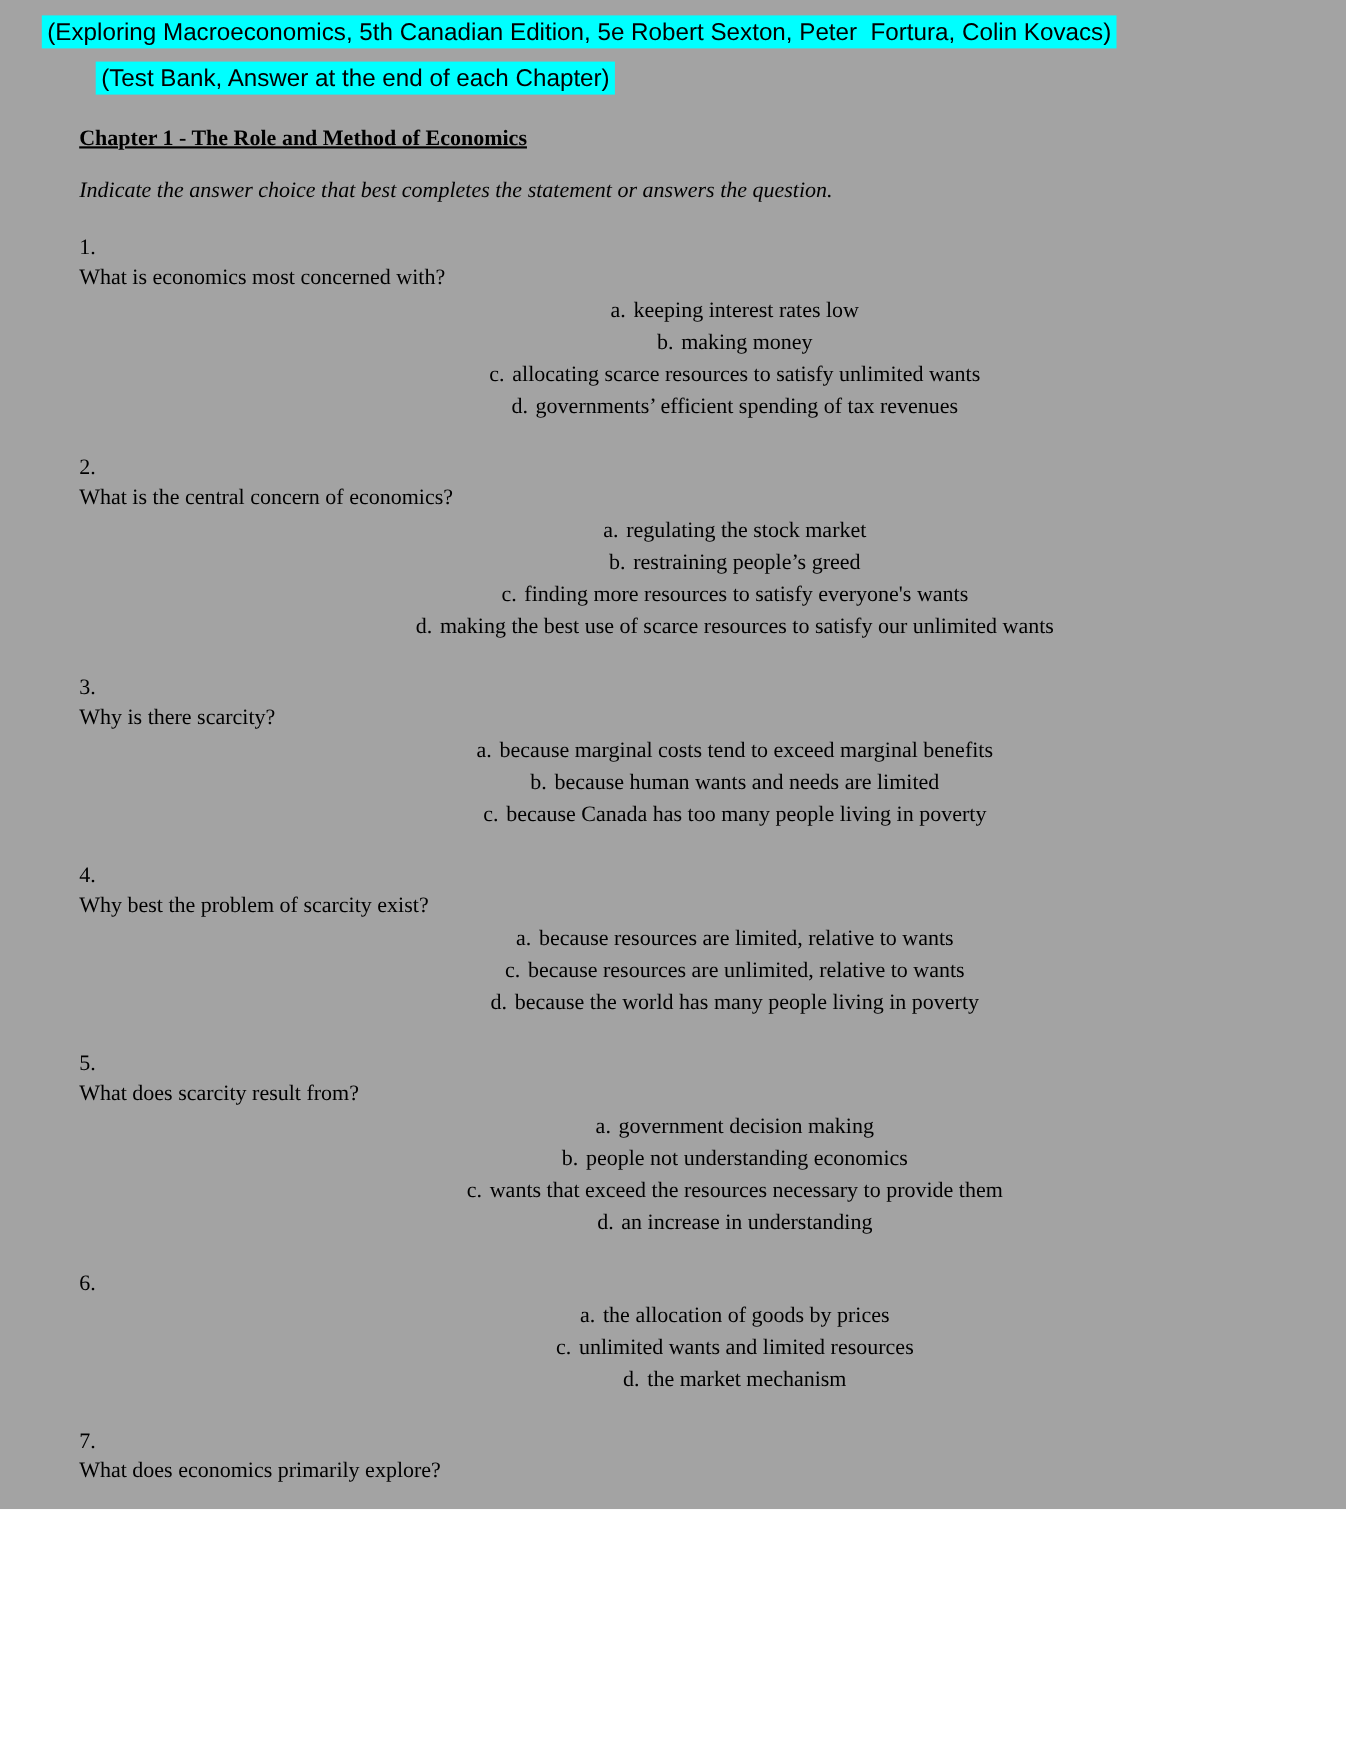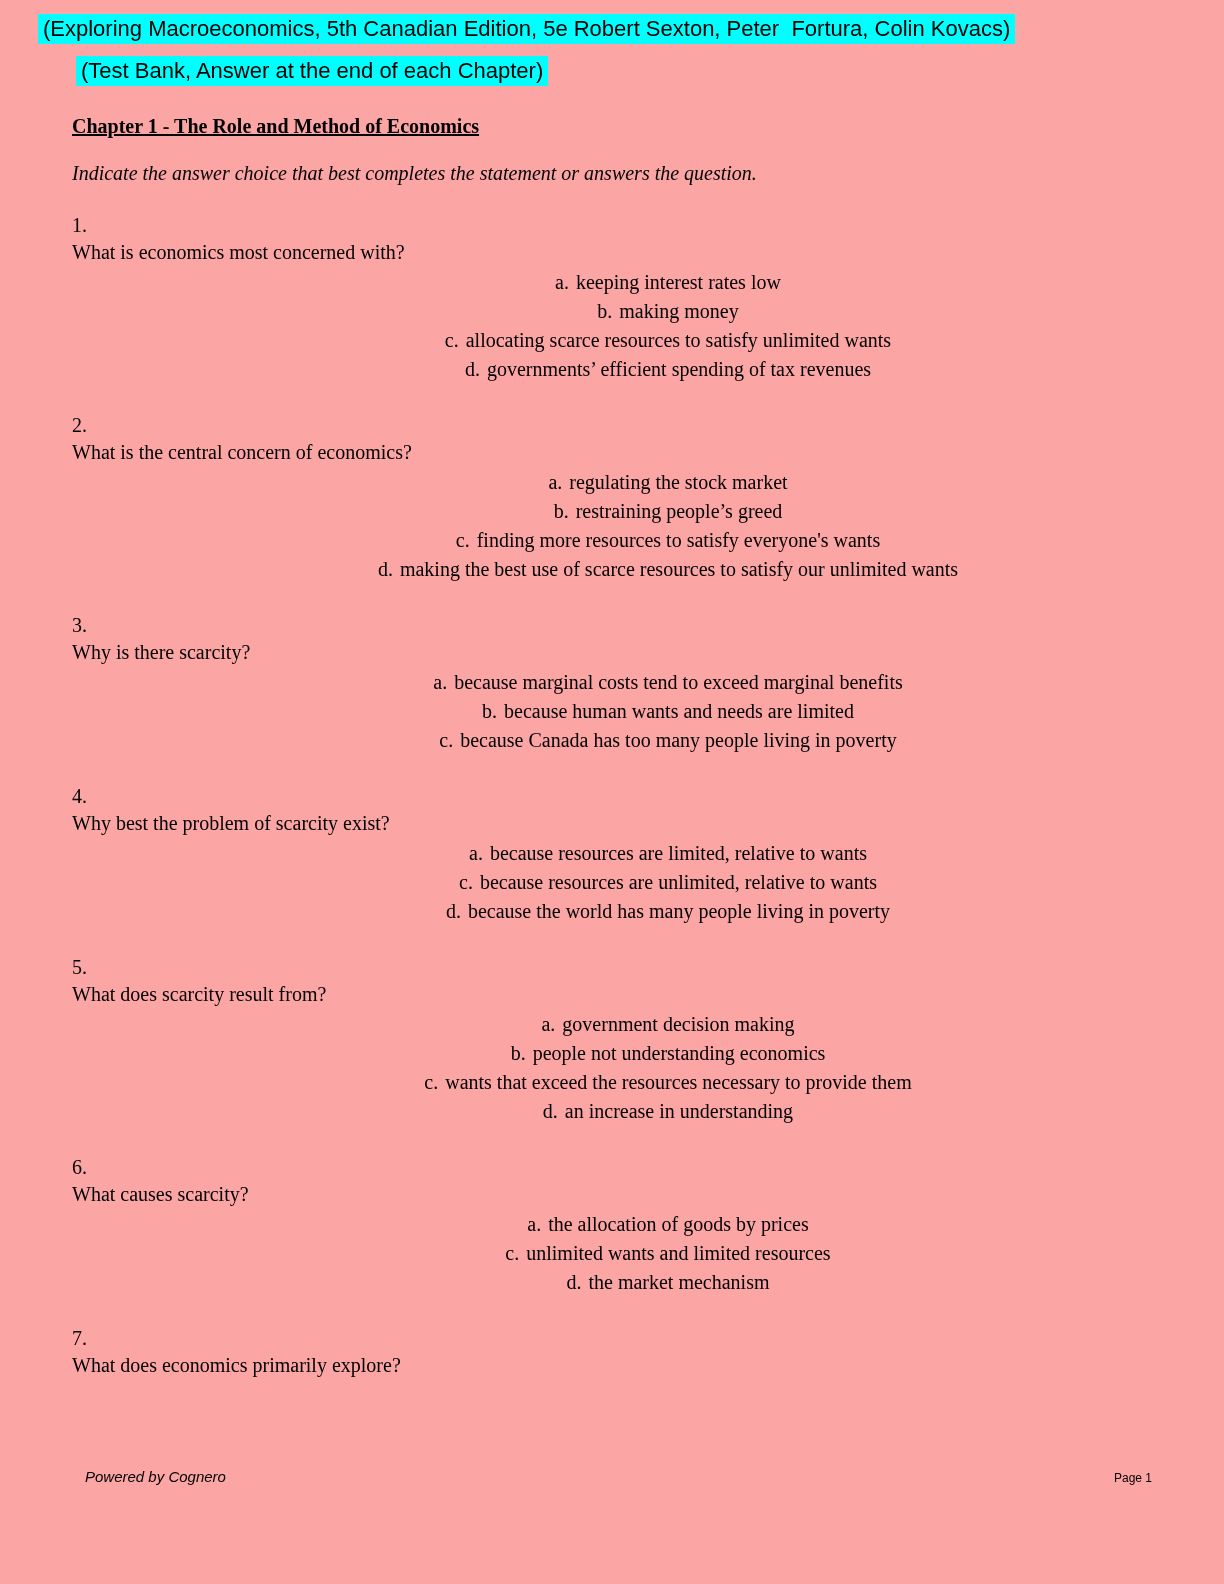--- a/index.html
+++ b/index.html
@@ -3,30 +3,30 @@
 <meta charset="utf-8">
 <style>
   html, body {
     margin: 0;
     padding: 0;
     background: #ffffff;
   }
   .page {
     position: relative;
     width: 1224px;
-    height: 1584px;
-    background: #fca5a5;
+    height: 1372px;
+    background: #a3a3a3;
     overflow: hidden;
     font-family: "Liberation Serif", serif;
     color: #000000;
   }
   
   .hl-row { margin: 0; }
   .hl-row.l1 { padding-top: 14px; margin-left: 38px; }
-  .hl-row.l2 { margin-top: 12px; margin-left: 32px; padding-left: 44px; }
+  .hl-row.l2 { margin-top: 12px; margin-left: 43px; padding-left: 44px; }
   .hl {
     display: inline-block;
     background: #00ffff;
     font-family: "Liberation Sans", sans-serif;
     font-size: 22px;
     line-height: 28px;
     padding: 1px 5px;
     white-space: pre-wrap;
   }
   
@@ -174,21 +174,20 @@
     <div class="option">
       <span class="opt-label">c.</span><span class="opt-text">wants that exceed the resources necessary to provide them</span>
     </div>
     <div class="option">
       <span class="opt-label">d.</span><span class="opt-text">an increase in understanding</span>
     </div>
   </div>
 
   <div class="question">
     <div class="q-number">6.</div>
-    <div class="q-text">What causes scarcity?</div>
     <div class="option">
       <span class="opt-label">a.</span><span class="opt-text">the allocation of goods by prices</span>
     </div>
     <div class="option">
       <span class="opt-label">c.</span><span class="opt-text">unlimited wants and limited resources</span>
     </div>
     <div class="option">
       <span class="opt-label">d.</span><span class="opt-text">the market mechanism</span>
     </div>
   </div>

